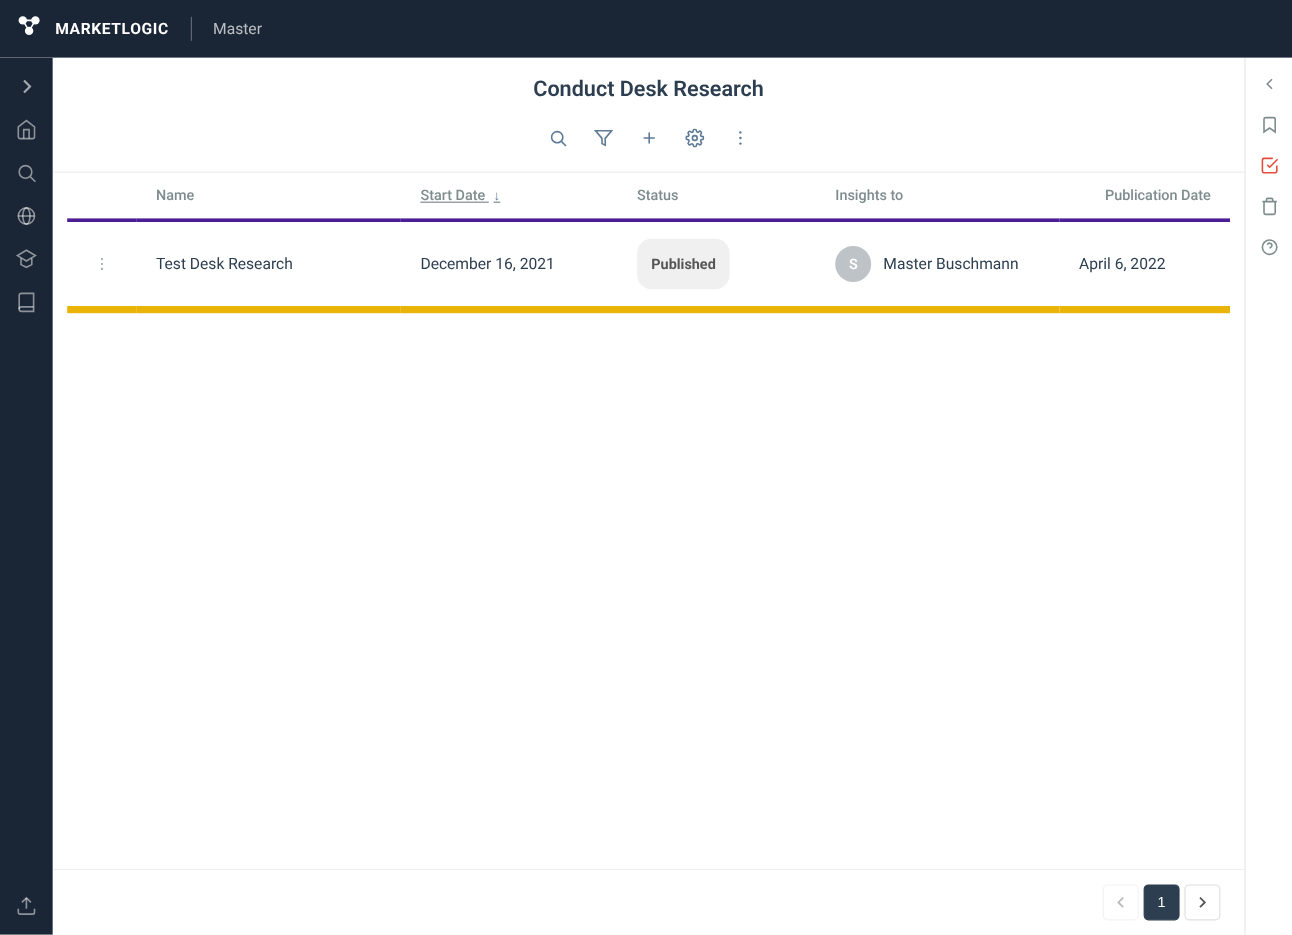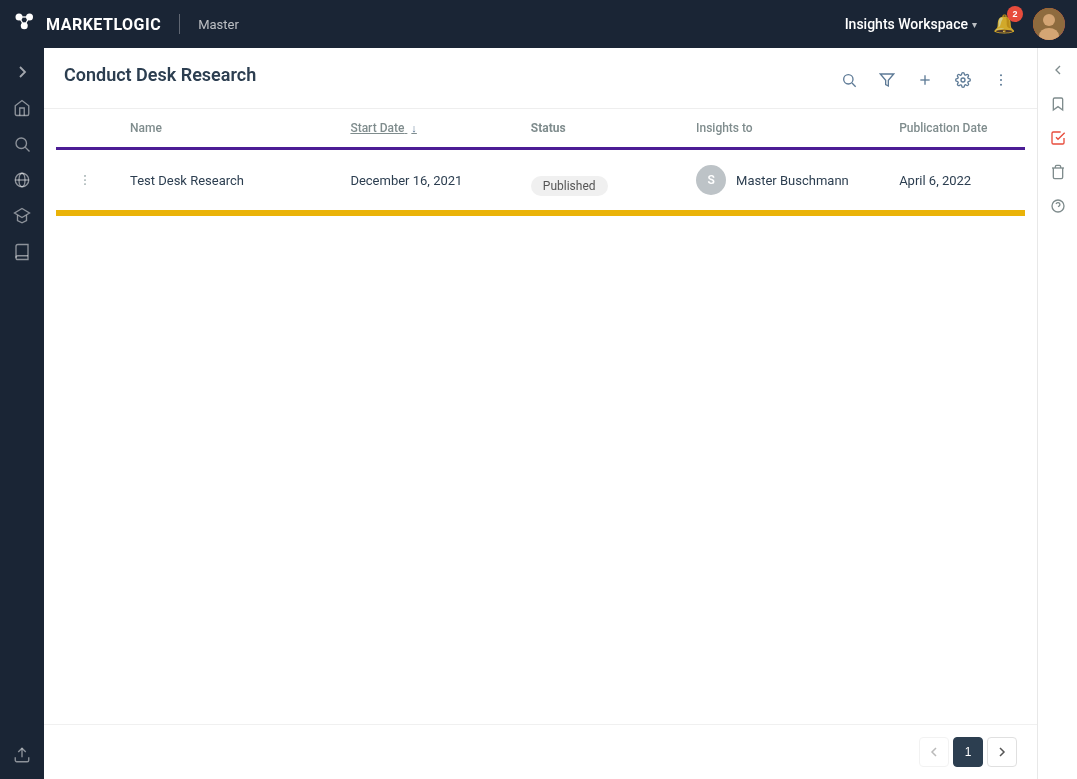--- a/index.html
+++ b/index.html
@@ -170,24 +170,25 @@
       flex: 1;
       background: #fff;
       display: flex;
       flex-direction: column;
       overflow: hidden;
     }
 
     
     .content-header {
       display: flex;
-      align-items: flex-start;
+      align-items: center;
       padding: 16px 20px 12px 20px;
       border-bottom: 1px solid #eee;
       gap: 14px;
+      flex-direction: column;
     }
     .page-title {
       font-size: 18px;
       font-weight: 600;
       color: #2c3e50;
       flex: 1;
     }
     .header-actions {
       display: flex;
       align-items: center;
@@ -234,49 +235,48 @@
       color: #2c3e50;
       font-size: 13px;
     }
     .sort-icon {
       margin-left: 4px;
       color: #5d7a96;
       font-size: 11px;
     }
     .col-name { width: 25%; }
     .col-startdate { width: 20%; }
-    .col-status { width: 18%; font-weight: bold; }
+    .col-status { width: 18%; }
     .col-published { width: 22%; }
-    .col-pubdate { width: 15%; }
+    .col-pubdate { width: 15%; text-align: right; }
 
     tbody tr {
       border-bottom: 6px solid #eab308;
     }
 
     .row-menu-btn {
       background: none;
       border: none;
       cursor: pointer;
       color: #95a5a6;
       font-size: 16px;
       padding: 2px 6px;
       display: flex;
       align-items: center;
       justify-content: center;
     }
 
     .status-badge {
       display: inline-block;
-      padding: 3px 12px;
+      padding: 14px 12px;
       border-radius: 12px;
       font-size: 12px;
-      font-weight: 400;
+      font-weight: 700;
       background: #f0f0f0;
       color: #555;
-      margin-top: 12px;
     }
 
     .user-cell {
       display: flex;
       align-items: center;
       gap: 10px;
     }
     .user-avatar {
       width: 30px;
       height: 30px;
@@ -339,41 +339,24 @@
     <div class="ml-logo">
 
       <svg class="ml-logo-svg" viewBox="0 0 32 32" fill="none">
         <circle cx="8" cy="8" r="4" fill="#fff"></circle>
         <circle cx="20" cy="8" r="4" fill="#fff"></circle>
         <circle cx="14" cy="18" r="4" fill="#fff"></circle>
         <line x1="8" y1="8" x2="14" y2="18" stroke="#fff" stroke-width="1.5"></line>
         <line x1="20" y1="8" x2="14" y2="18" stroke="#fff" stroke-width="1.5"></line>
         <line x1="8" y1="8" x2="20" y2="8" stroke="#fff" stroke-width="1.5"></line>
       </svg>
-      <span style="color:#fff; font-size:16px; font-weight:700; letter-spacing:0.5px;">MARKETLOGIC</span>
+      <span style="color:#fff; font-size:13px; font-weight:700; letter-spacing:0.5px;">MARKETLOGIC</span>
     </div>
     <div class="logo-divider"></div>
     <span style="color:rgba(255,255,255,0.7); font-size:13px;">Master</span>
-  </div>
-  <div class="nav-right">
-    <span class="workspace-label">Insights Workspace</span>
-    <button class="notif-btn">
-      <span>🔔</span>
-      <span class="notif-badge">2</span>
-    </button>
-    <div class="avatar">
-      <div class="avatar-inner">
-
-        <svg width="32" height="32" viewBox="0 0 32 32">
-          <circle cx="16" cy="16" r="16" fill="#8e6b3e"></circle>
-          <circle cx="16" cy="12" r="6" fill="#d4a574"></circle>
-          <ellipse cx="16" cy="28" rx="10" ry="8" fill="#d4a574"></ellipse>
-        </svg>
-      </div>
-    </div>
   </div>
 </nav>
 
 <div class="main-layout">
 
   <aside class="left-sidebar">
     <div class="sidebar-toggle">
       <svg width="14" height="14" viewBox="0 0 14 14">
         <polyline points="5,2 10,7 5,12" fill="none" stroke="currentColor" stroke-width="1.8"></polyline>
       </svg>

